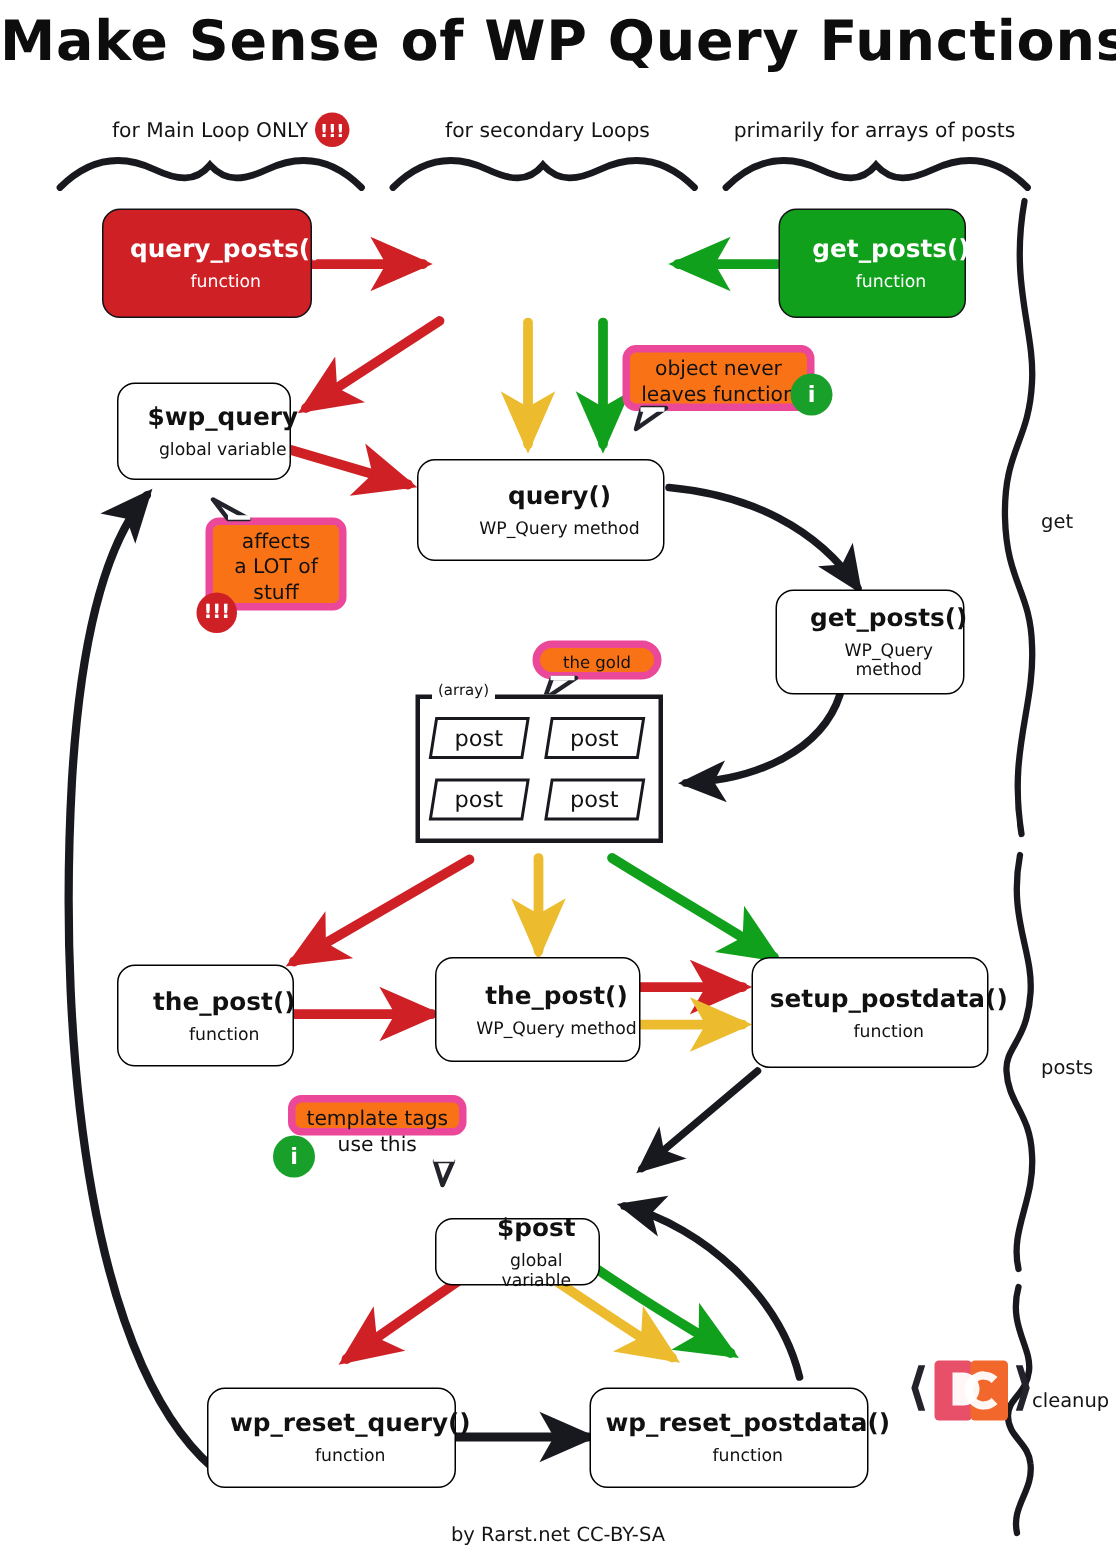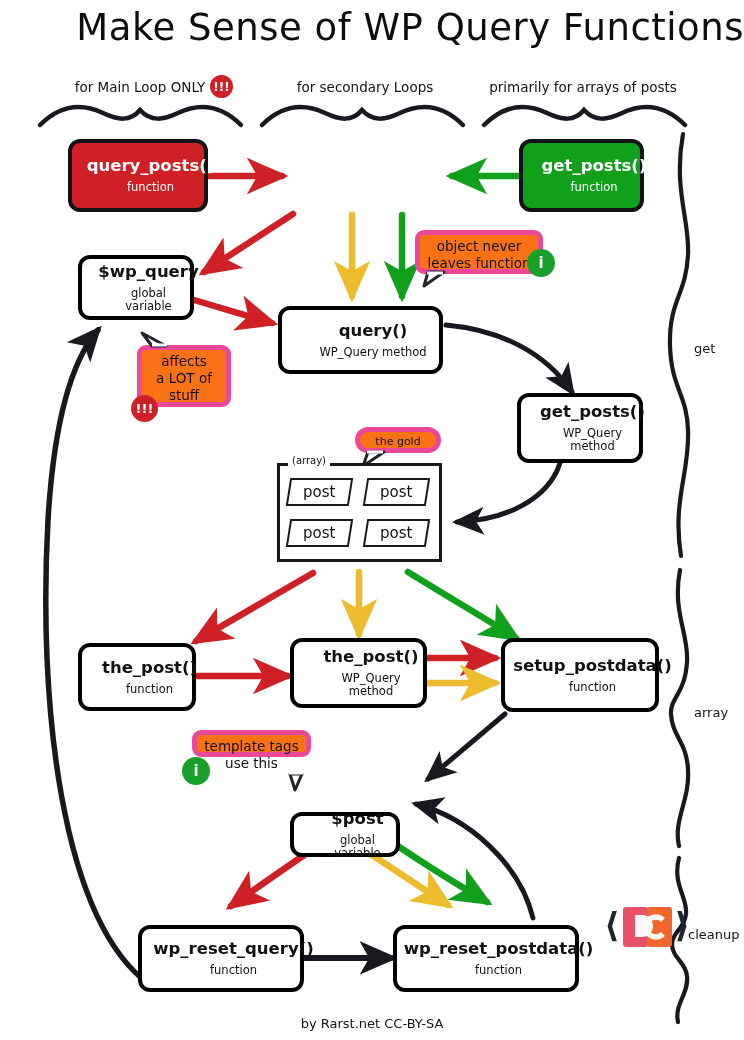--- a/index.html
+++ b/index.html
@@ -1,27 +1,27 @@
 <!DOCTYPE html>
 <html><head>
 <meta charset="utf-8">
 <style>
   html,body{margin:0;padding:0;background:#ffffff;}
   body{width:744px;height:1040px;position:relative;overflow:hidden;
        font-family:"DejaVu Sans","Liberation Sans",sans-serif;color:#111;}
   #stage{position:absolute;left:0;top:0;width:744px;height:1040px;}
   svg.layer{position:absolute;left:0;top:0;width:744px;height:1040px;pointer-events:none;}
 
-  .title{position:absolute;left:0;top:6px;width:744px;text-align:right;
-         font-size:37px;font-weight:400;letter-spacing:0.5px;color:#0d0d0d;
+  .title{position:absolute;left:0;top:6px;width:744px;text-align:left;
+         font-size:37px;font-weight:700;letter-spacing:0.5px;color:#0d0d0d;
          font-family:"DejaVu Sans","Liberation Sans",sans-serif;white-space:nowrap;}
 
   .grouplabel{position:absolute;font-size:13.5px;color:#141414;white-space:nowrap;text-align:center;}
 
-  .node{position:absolute;box-sizing:border-box;border:4px solid #000000;
+  .node{position:absolute;box-sizing:border-box;border:1px solid #000000;
         border-radius:12px;background:#fff;display:flex;flex-direction:column;
         align-items:center;justify-content:center;text-align:center;padding-left:25px;}
   .node .n-title{font-size:16.5px;font-weight:700;line-height:1.1;}
   .node .n-sub{font-size:11.5px;font-weight:400;margin-top:6px;line-height:1.1;}
   .node.red{background:#cf2026;border-color:#121217;color:#fff;}
   .node.yellow{background:#ecbb2e;border-color:#121217;color:#141414;}
   .node.green{background:#10a01c;border-color:#121217;color:#fff;}
 
   .callout{position:absolute;box-sizing:border-box;border:5px solid #ec4899;
            border-radius:9px;background:#f97316;display:flex;flex-direction:column;
@@ -232,21 +232,21 @@
     <span>post</span>
   </div>
   <div class="post" style="left:288px;top:519px;width:63px;height:28px;">
     <span>post</span>
   </div>
   <div class="post" style="left:365px;top:519px;width:63px;height:28px;">
     <span>post</span>
   </div>
 
   <div class="bracelabel" style="left:694px;top:341px;">get</div>
-  <div class="bracelabel" style="left:694px;top:705px;">array</div>
+  <div class="bracelabel" style="left:694px;top:705px;">posts</div>
   <div class="bracelabel" style="left:688px;top:927px;">cleanup</div>
 
   <div class="logo">
     <div class="chev" style="left:0;">⟨</div>
     <div class="chev" style="right:0;">⟩</div>
     <svg width="52" height="46" viewBox="0 0 52 46" style="position:absolute;left:18px;top:2px;">
       <rect x="1" y="3" width="25" height="40" rx="3" fill="#e8506a"></rect>
       <rect x="25" y="3" width="25" height="40" rx="3" fill="#f2682c"></rect>
       <path d="M13,11 h7 a11,11 0 0 1 0,22 h-7 z" fill="#fff" opacity="0.95"></path>
       <path d="M41,16 a10,10 0 1 0 0,14" stroke="#fff" stroke-width="5.5" fill="none" opacity="0.95"></path>

